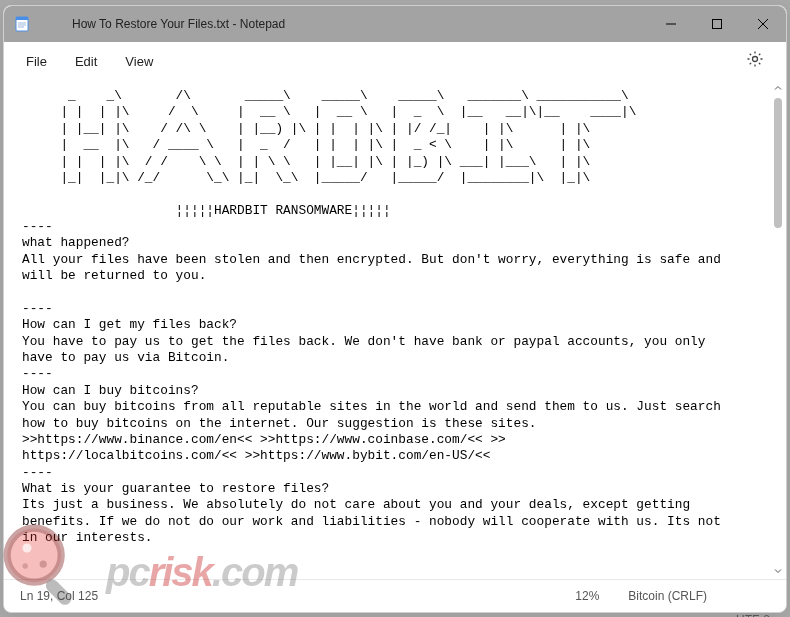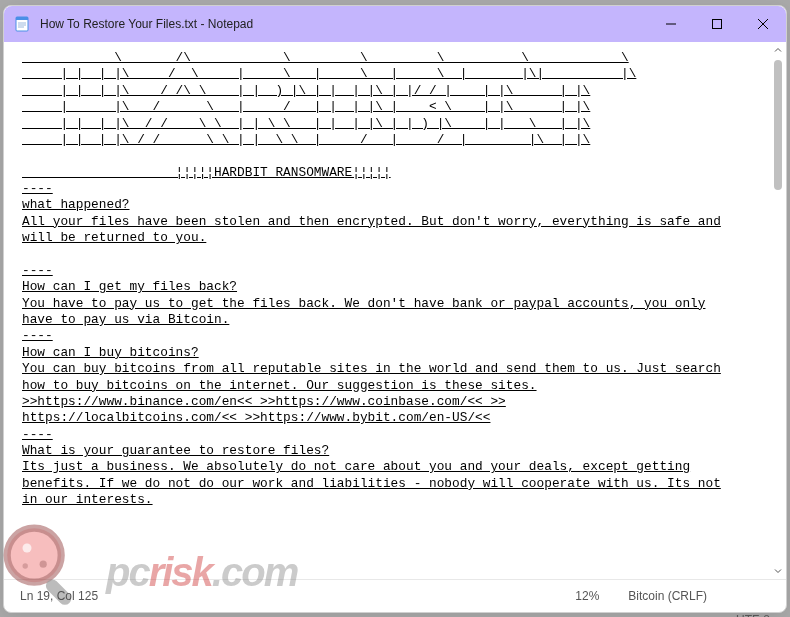--- a/index.html
+++ b/index.html
@@ -22,22 +22,23 @@
     border-radius: 8px;
     box-shadow: 0 4px 20px rgba(0,0,0,0.1);
     display: flex;
     flex-direction: column;
   }
   .titlebar {
     height: 36px;
     display: flex;
     align-items: center;
     padding: 0 0 0 10px;
-    background: #c4b5fd;
+    background: #a3a3a3;
     border-radius: 8px 8px 0 0;
+    gap: 32px;
   }
   .app-icon {
     width: 16px;
     height: 16px;
     margin-right: 10px;
     position: relative;
   }
   .app-icon svg { width: 16px; height: 16px; }
   .title-text {
     flex: 1;
@@ -83,21 +84,20 @@
     cursor: pointer;
     border-radius: 4px;
     margin-right: 6px;
   }
   .settings-btn svg { width: 18px; height: 18px; }
   .content-area {
     flex: 1;
     display: flex;
     overflow: hidden;
     position: relative;
-    text-decoration: underline;
   }
   .text-content {
     flex: 1;
     padding: 8px 8px 8px 18px;
     font-family: Consolas, 'Courier New', monospace;
     font-size: 12.8px;
     line-height: 1.28;
     color: #000;
     white-space: pre;
     overflow: hidden;
@@ -206,20 +206,34 @@
       </div>
       <div class="win-btn close">
         <svg viewBox="0 0 10 10">
             <line x1="0" y1="0" x2="10" y2="10" stroke="#000" stroke-width="1"></line>
             <line x1="10" y1="0" x2="0" y2="10" stroke="#000" stroke-width="1"></line>
           </svg>
       </div>
     </div>
   </div>
 
+  <div class="menubar">
+    <div class="menu-item">File</div>
+    <div class="menu-item">Edit</div>
+    <div class="menu-item">View</div>
+    <div class="menu-spacer"></div>
+    <div class="settings-btn">
+      <span>
+        <svg viewBox="0 0 18 18" fill="none" stroke="#444" stroke-width="1.3">
+            <circle cx="9" cy="9" r="2.5"></circle>
+            <path d="M9 1.5v2M9 14.5v2M16.5 9h-2M3.5 9h-2M14.3 3.7l-1.4 1.4M5.1 12.9l-1.4 1.4M14.3 14.3l-1.4-1.4M5.1 5.1 3.7 3.7"></path>
+          </svg>
+      </span>
+    </div>
+  </div>
 
   <div class="content-area">
     <div class="text-content">      _    _\       /\       _____\    _____\    _____\   _______\ ___________\
      | |  | |\     /  \     |  __ \   |  __ \   |  _  \  |__   __|\|__    ____|\
      | |__| |\    / /\ \    | |__) |\ | |  | |\ | |/ /_|    | |\      | |\
      |  __  |\   / ____ \   |  _  /   | |  | |\ |  _ &lt; \    | |\      | |\
      | |  | |\  / /    \ \  | | \ \   | |__| |\ | |_) |\ ___| |___\   | |\
      |_|  |_|\ /_/      \_\ |_|  \_\  |_____/   |_____/  |________|\  |_|\
 
                     ¦¦¦¦¦HARDBIT RANSOMWARE¦¦¦¦¦

